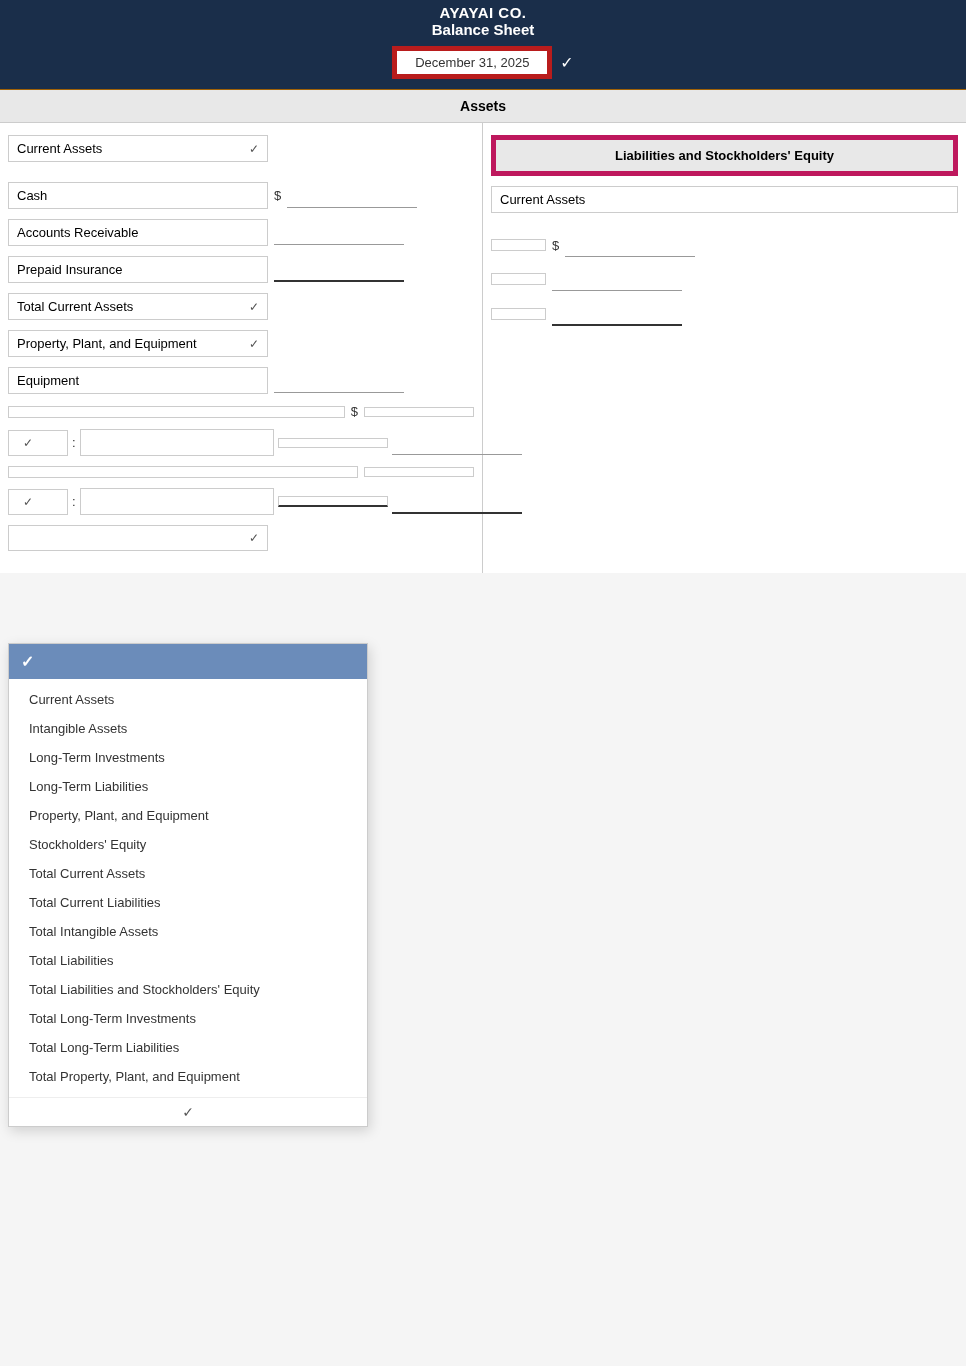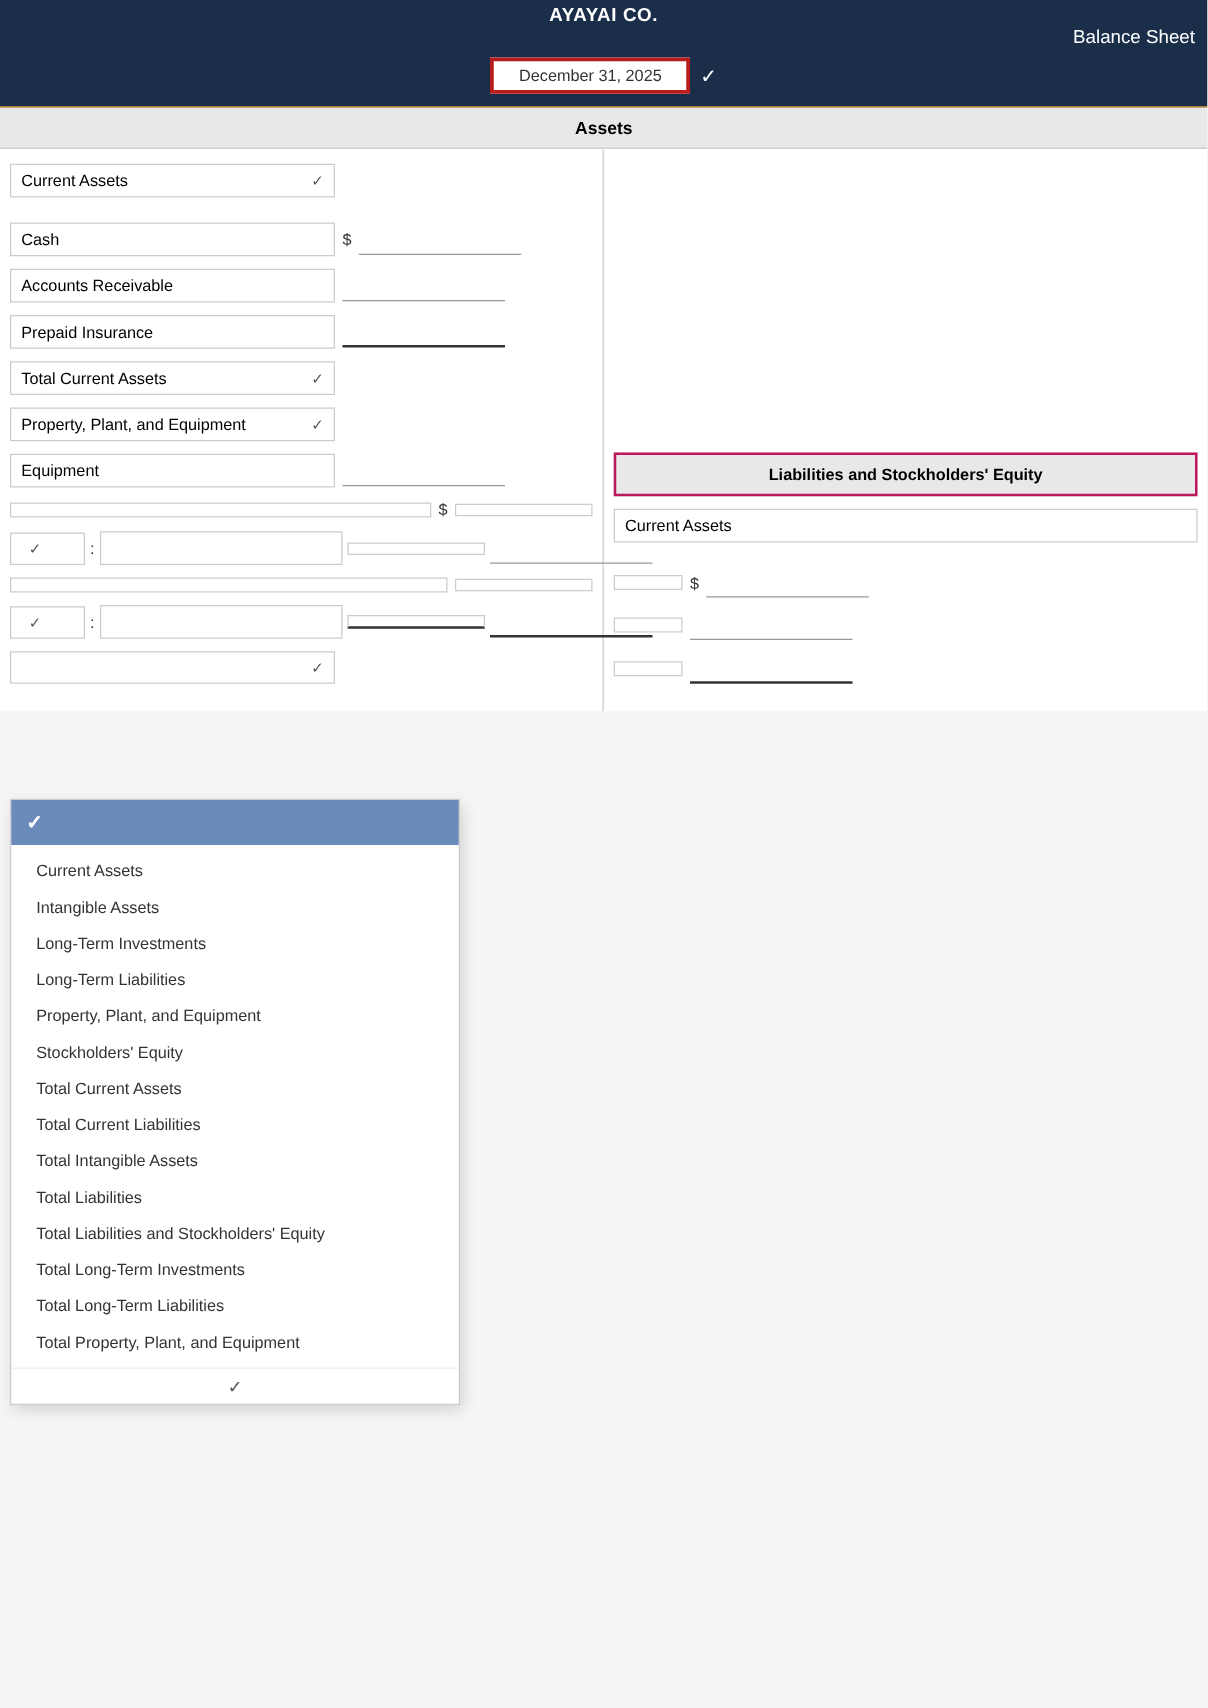--- a/index.html
+++ b/index.html
@@ -23,34 +23,33 @@
       text-align: center;
       padding: 4px 10px 10px;
     }
     .header-company {
       font-size: 15px;
       font-weight: bold;
       letter-spacing: 0.5px;
     }
     .header-title {
       font-size: 15px;
-      font-weight: normal;
-      text-align: right;
+      font-weight: bold;
     }
     .header-date-row {
       display: flex;
       align-items: center;
       justify-content: center;
       margin-top: 8px;
       gap: 8px;
     }
     .header-date-box {
       background: #fff;
       color: #333;
-      border: 3px solid #b91c1c;
+      border: 5px solid #b91c1c;
       padding: 4px 12px;
       font-size: 13px;
       min-width: 160px;
     }
     .header-chevron {
       color: #fff;
       font-size: 16px;
     }
 
     
@@ -61,21 +60,20 @@
       padding: 8px 0;
       font-size: 14px;
       border-top: 1px solid #a16207;
       border-bottom: 1px solid #ccc;
     }
 
     
     .main-layout {
       display: flex;
       width: 100%;
-      align-items: flex-end;
     }
 
     
     .col-left {
       width: 50%;
       padding: 12px 8px;
       border-right: 1px solid #ccc;
       position: relative;
     }
 
@@ -186,21 +184,21 @@
       color: #555;
     }
 
     
     .right-section-label {
       background: #e8e8e8;
       text-align: center;
       font-weight: bold;
       padding: 8px 0;
       font-size: 13px;
-      border: 2px solid #be185d;
+      border: 5px solid #be185d;
       margin-bottom: 10px;
     }
 
     .spacer { height: 10px; }
 
     
     .inline-box {
       border: 1px solid #ccc;
       padding: 4px 6px;
       min-width: 110px;

